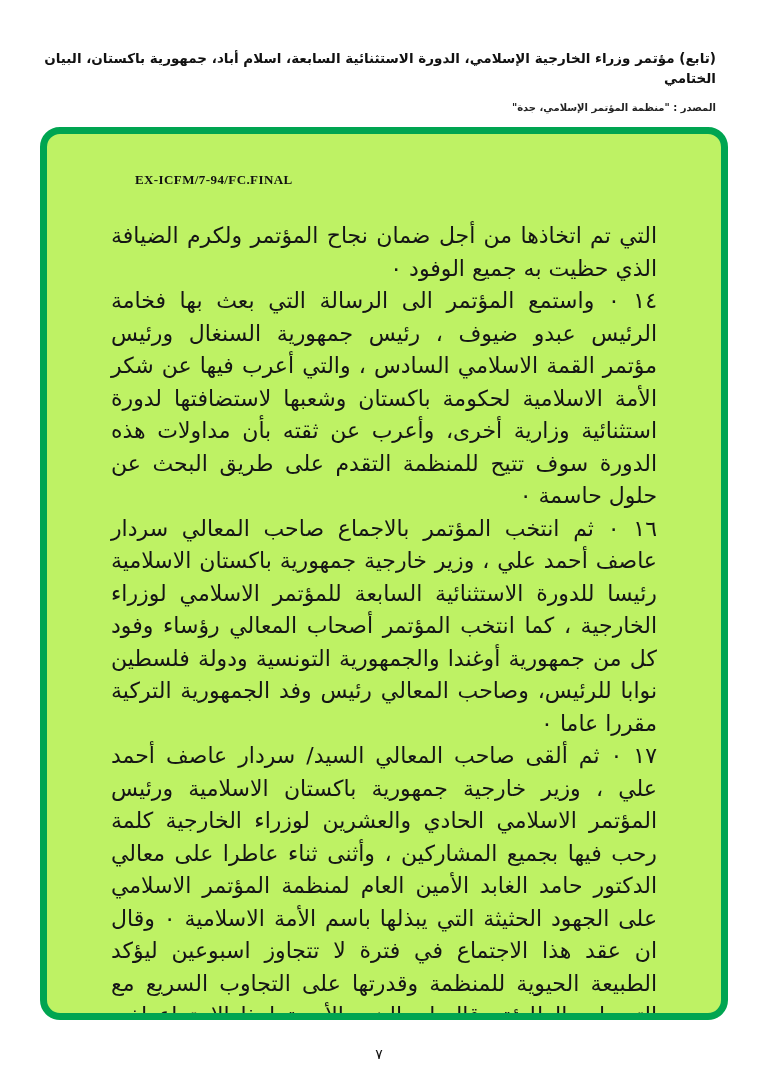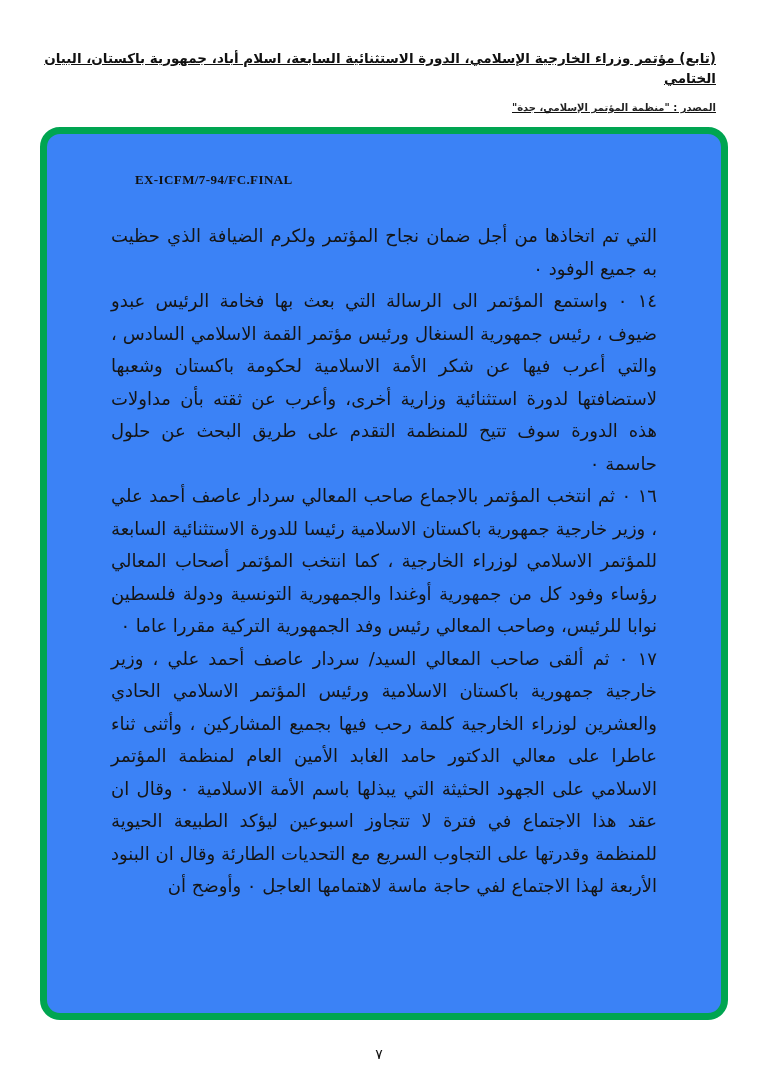--- a/index.html
+++ b/index.html
@@ -9,21 +9,20 @@
     font-family: "DejaVu Sans", sans-serif;
     position: relative;
     color: #111111;
   }
 
   
   .page-header {
     direction: rtl;
     text-align: right;
     padding: 48px 42px 0 42px;
-    text-decoration: underline;
   }
   .header-title {
     font-weight: bold;
     font-size: 13.5px;
     line-height: 20px;
     color: #111111;
   }
   .header-source {
     font-weight: bold;
     font-size: 10px;
@@ -33,41 +32,41 @@
 
   
   .doc-frame {
     position: absolute;
     left: 40px;
     top: 127px;
     width: 688px;
     height: 893px;
     border: 7px solid #00a551;
     border-radius: 20px;
-    background: #3b82f6;
+    background: #bef264;
     overflow: hidden;
   }
   .doc-inner {
     padding: 38px 64px 0 64px;
     height: 100%;
   }
   .doc-code {
     direction: ltr;
     text-align: left;
     font-family: "Liberation Serif", serif;
     font-weight: bold;
     font-size: 13px;
     letter-spacing: 0.4px;
     margin-left: 24px;
     color: #111111;
   }
   .doc-body {
     direction: rtl;
     text-align: justify;
-    font-size: 18px;
+    font-size: 22px;
     line-height: 32.5px;
     margin-top: 32px;
     color: #151515;
   }
   .doc-body p { margin: 0; }
 
   
   .page-number {
     position: absolute;
     left: 0;

